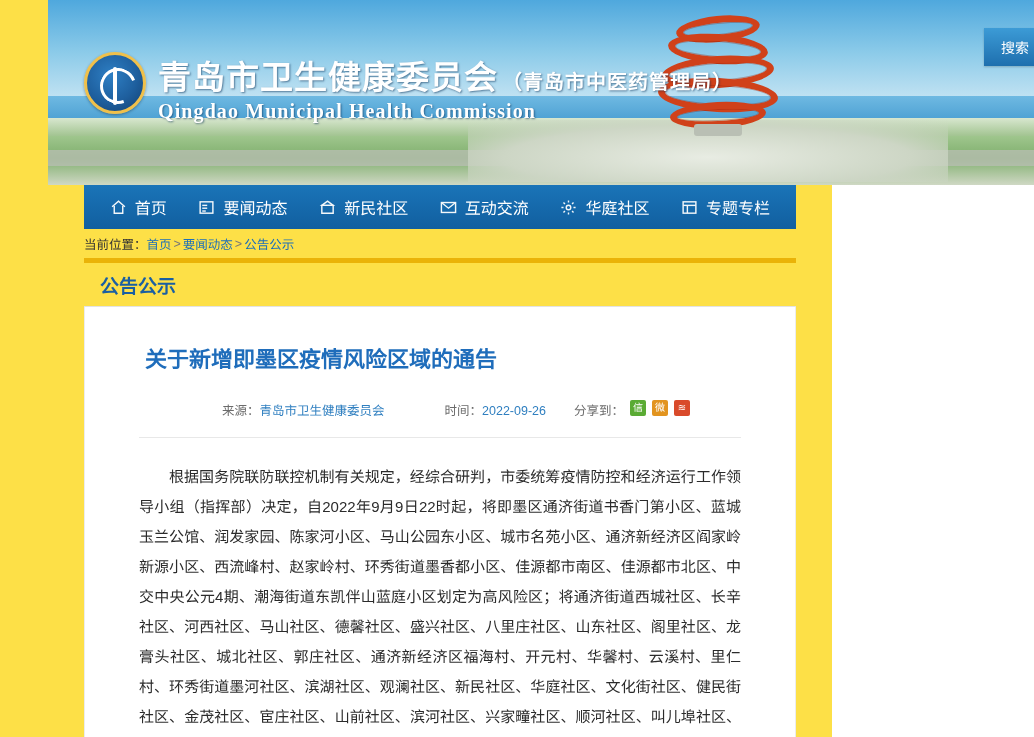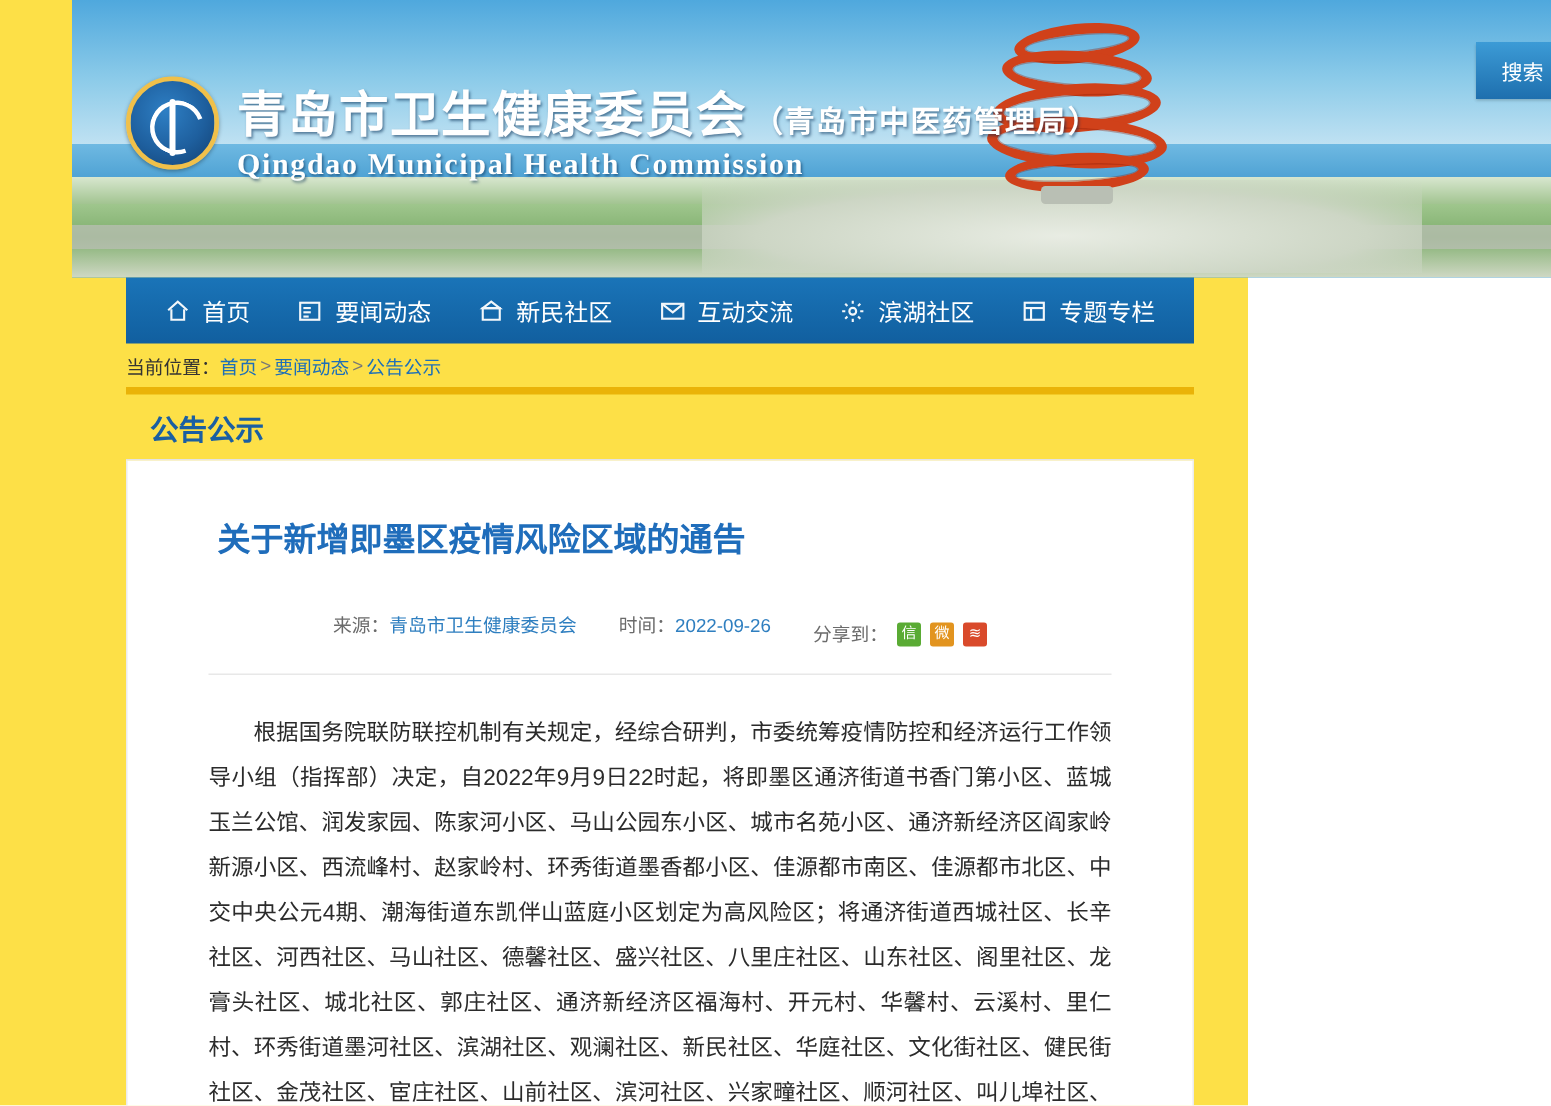--- a/index.html
+++ b/index.html
@@ -177,25 +177,25 @@
     font-size: 22px; font-weight: bold; color: #1f6dbb;
     padding: 36px 60px 0;
     line-height: 1.5;
   }
   .art-meta {
     display: flex; align-items: center; justify-content: center;
     gap: 28px;
     font-size: 12.5px; color: #6b6b6b;
     padding: 24px 0 0;
   }
-  .art-meta .m-k { color: #6b6b6b; }
+  .art-meta .m-k { color: #6b6b6b; margin-left: 32px; }
   .art-meta .m-v { color: #2f7fc0; }
   .share {
-    display: flex; align-items: flex-end; gap: 6px;
-    font-size: 12.5px; color: #6b6b6b; margin-top: 12px;
+    display: flex; align-items: flex-start; gap: 6px;
+    font-size: 12.5px; color: #6b6b6b;
   }
   .share-ico {
     width: 16px; height: 16px; border-radius: 2px; display: inline-block;
     line-height: 16px; text-align: center; font-size: 10px; color: #fff;
   }
   .sh-green { background: #5aab34; }
   .sh-orange { background: #e2941f; }
   .sh-red { background: #d94a2b; }
   .meta-rule {
     margin: 18px 54px 0;
@@ -292,21 +292,21 @@
       <span>互动交流</span>
     </div>
 
     <div class="nav-item">
       <span class="nico">
         <svg viewBox="0 0 24 24" width="17" height="17" fill="none" stroke="#ffffff" stroke-width="2">
           <circle cx="12" cy="12" r="3.2"></circle>
           <path d="M12 2v3M12 19v3M2 12h3M19 12h3M4.9 4.9l2.1 2.1M17 17l2.1 2.1M19.1 4.9L17 7M7 17l-2.1 2.1"></path>
         </svg>
       </span>
-      <span>滨湖社区</span>
+      <span>华庭社区</span>
     </div>
 
     <div class="nav-item">
       <span class="nico">
         <svg viewBox="0 0 24 24" width="17" height="17" fill="none" stroke="#ffffff" stroke-width="2">
           <rect x="3" y="4" width="18" height="16"></rect>
             <line x1="3" y1="9" x2="21" y2="9"></line>
             <line x1="9" y1="9" x2="9" y2="20"></line>
         </svg>
       </span>

